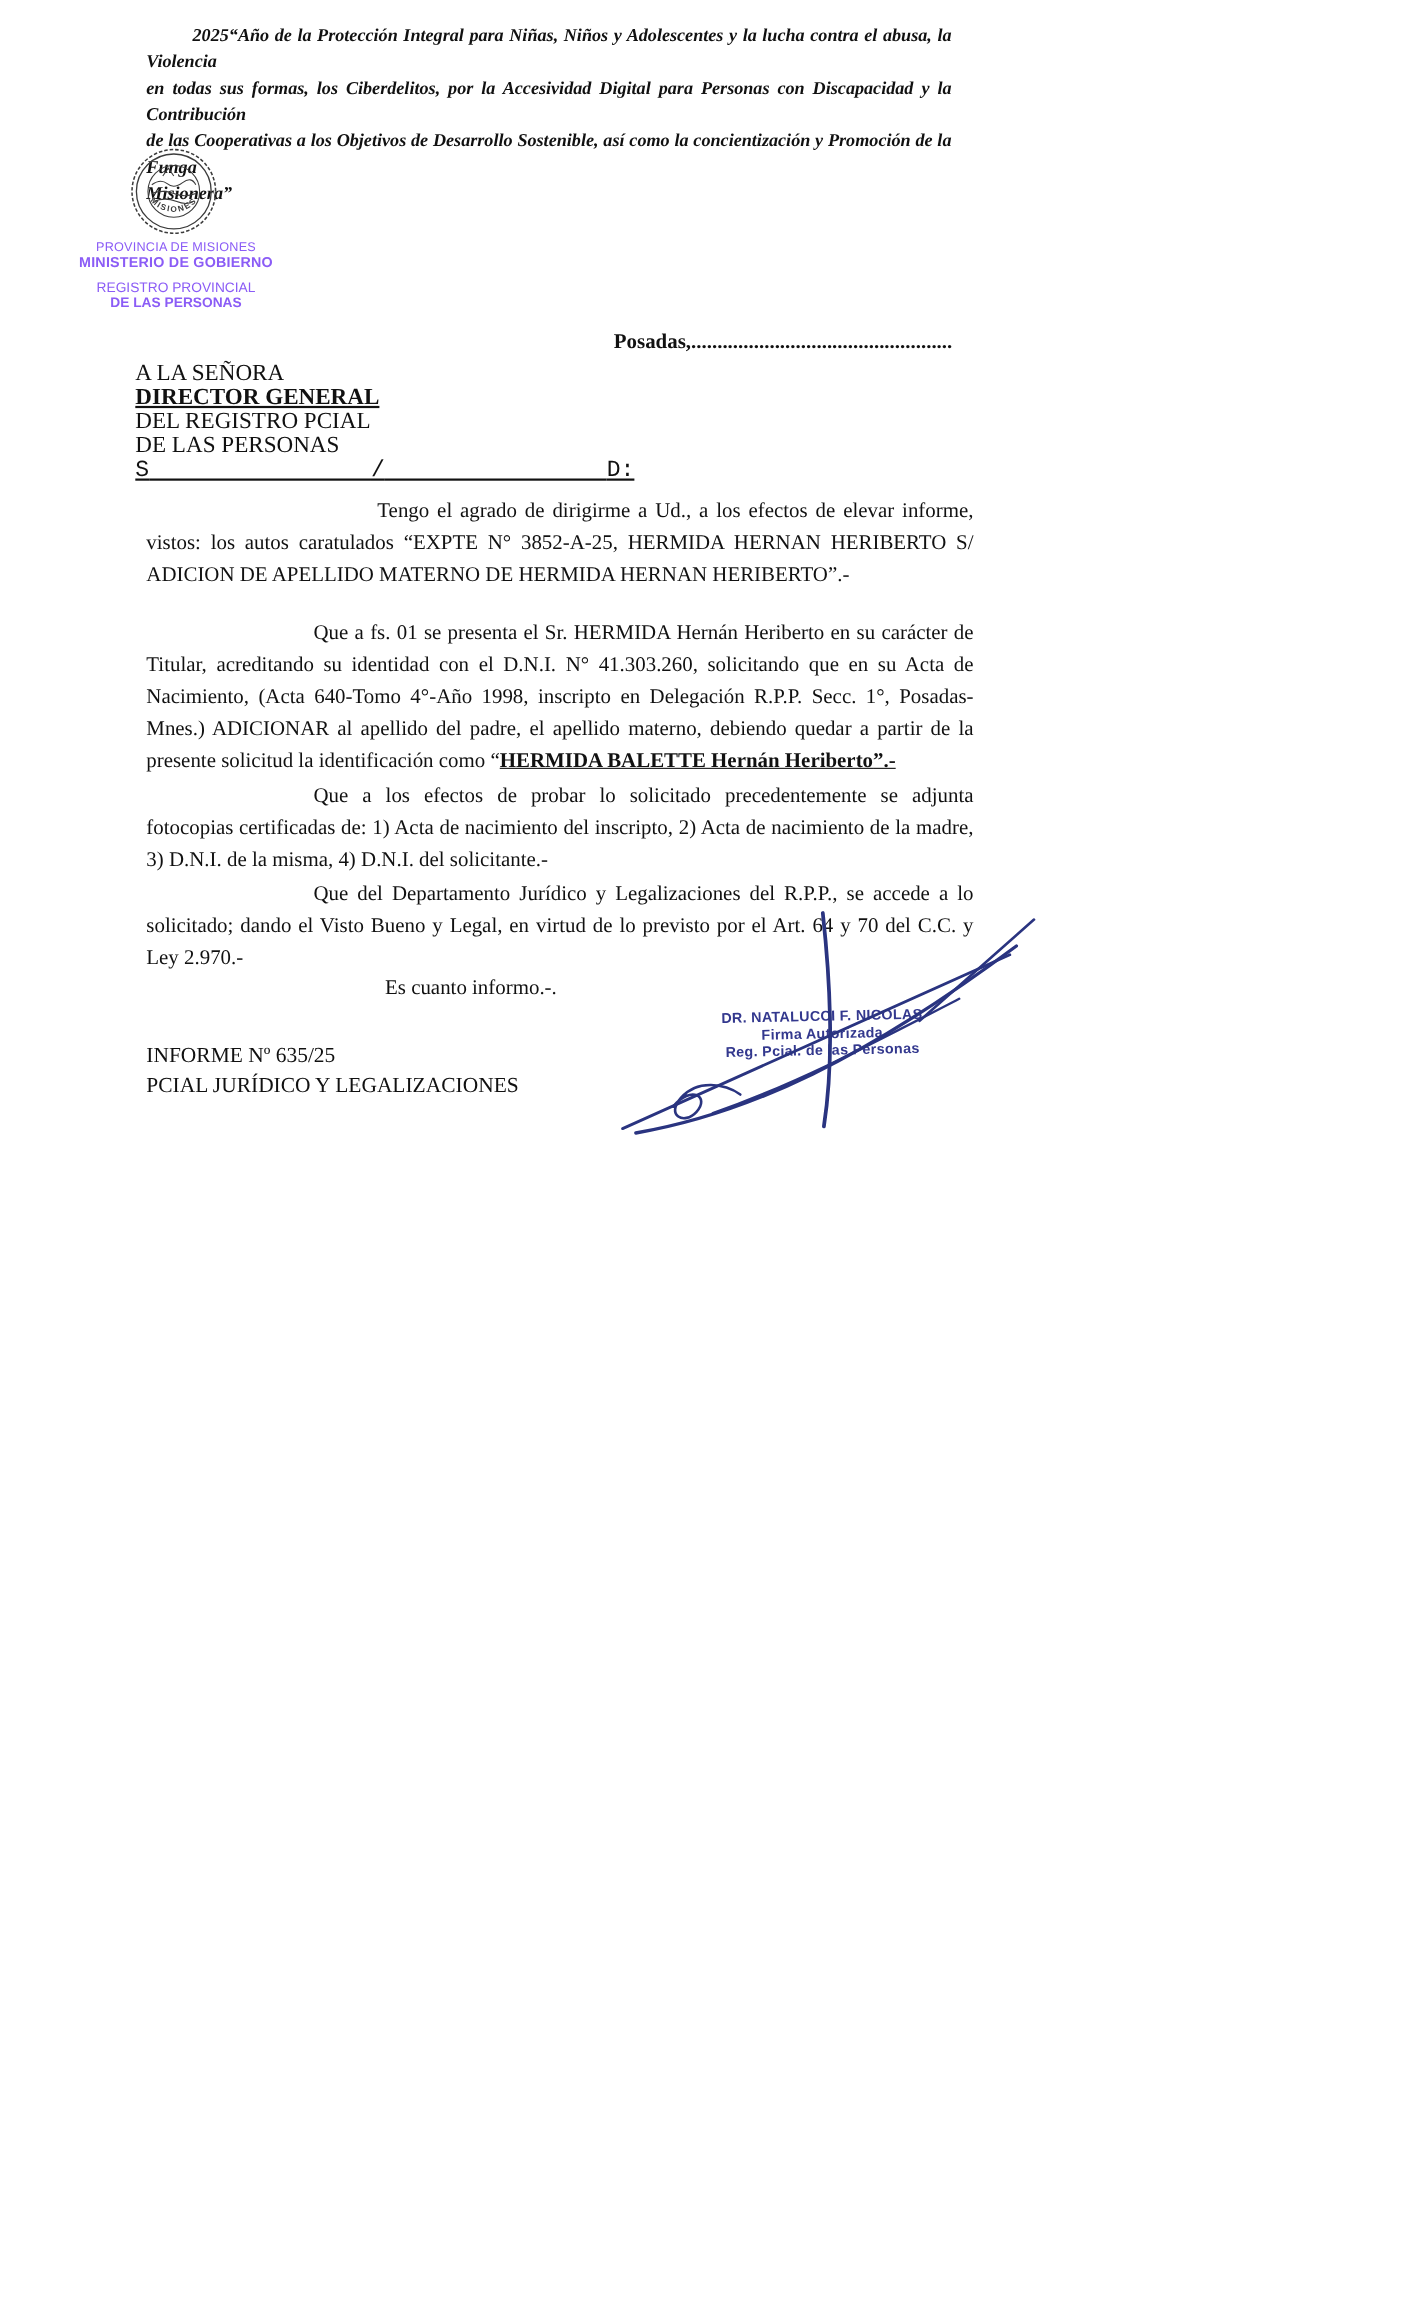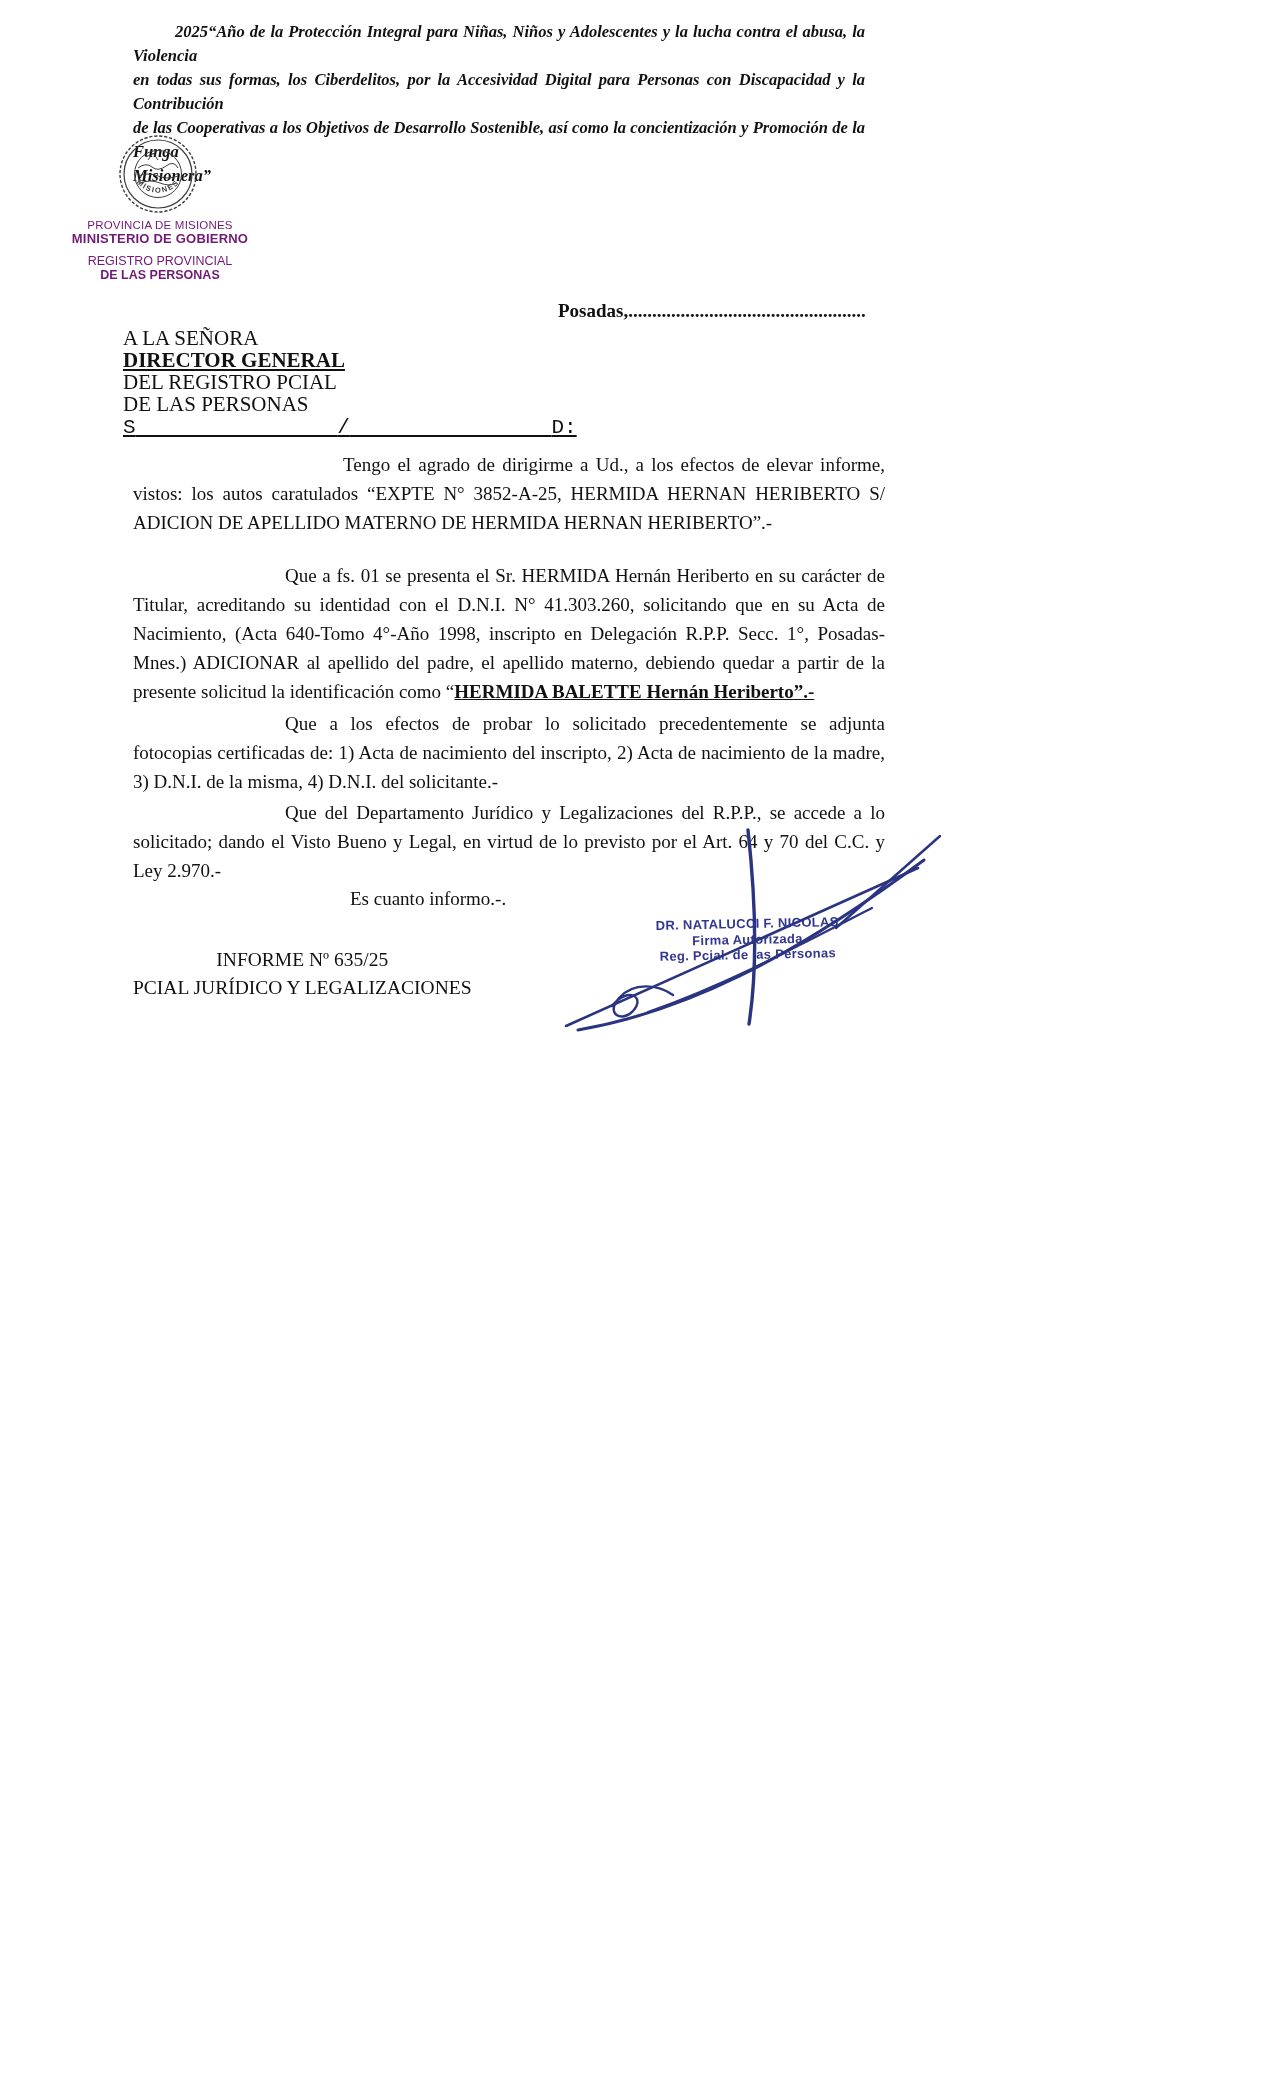--- a/index.html
+++ b/index.html
@@ -13,21 +13,21 @@
 
   
   .motto { left:133px; top:20px; width:732px; font-size:16.5px; font-weight:bold;
            font-style:italic; line-height:24px; }
   .motto .just { text-align:justify; text-align-last:justify; }
   .motto .first { text-indent:42px; }
 
   
   .seal { left:118px; top:132px; }
   .letterhead-org { left:48px; top:219px; width:224px; text-align:center;
-                    font-family:"Liberation Sans","DejaVu Sans",sans-serif; color:#701a75; }
+                    font-family:"Liberation Sans","DejaVu Sans",sans-serif; color:#8b5cf6; }
   .org1 { font-size:11.5px; letter-spacing:.2px; }
   .org2 { font-size:13px; font-weight:bold; letter-spacing:.2px; }
   .org3 { font-size:12.5px; margin-top:8px; }
   .org4 { font-size:12.5px; font-weight:bold; }
 
   .dateline { left:558px; top:300px; font-size:19px; font-weight:bold; }
 
   .recipient { left:123px; top:327px; font-size:21px; line-height:22px; }
   .recipient .bold { font-weight:bold; }
   .salutation { text-decoration:underline;font-family:Liberation Mono, monospace; }
@@ -43,21 +43,21 @@
 
   .closing { left:350px; top:888px; font-size:19px; }
 
   .stamp { left:645px; top:916px; width:205px; text-align:center; z-index:2;
            font-family:"Liberation Sans","DejaVu Sans",sans-serif; font-weight:bold;
            font-size:13px; line-height:15.5px; letter-spacing:.3px;
            transform:rotate(-1.2deg); }
 
   .sig { left:552px; top:816px; z-index:3; }
 
-  .footer { left:133px; top:946px; font-size:19.5px; line-height:28px;text-align:center; }
+  .footer { left:133px; top:946px; font-size:19.5px; line-height:28px; }
 </style>
 </head>
 <body>
 
 <div class="page">
 
   <div class="abs motto">
     <div class="just first">2025“Año de la Protección Integral para Niñas, Niños y Adolescentes y la lucha contra el abusa, la Violencia</div>
     <div class="just">en todas sus formas, los Ciberdelitos, por la Accesividad Digital para Personas con Discapacidad y la Contribución</div>
     <div class="just">de las Cooperativas a los Objetivos de Desarrollo Sostenible, así como la concientización y Promoción de la Funga</div>

